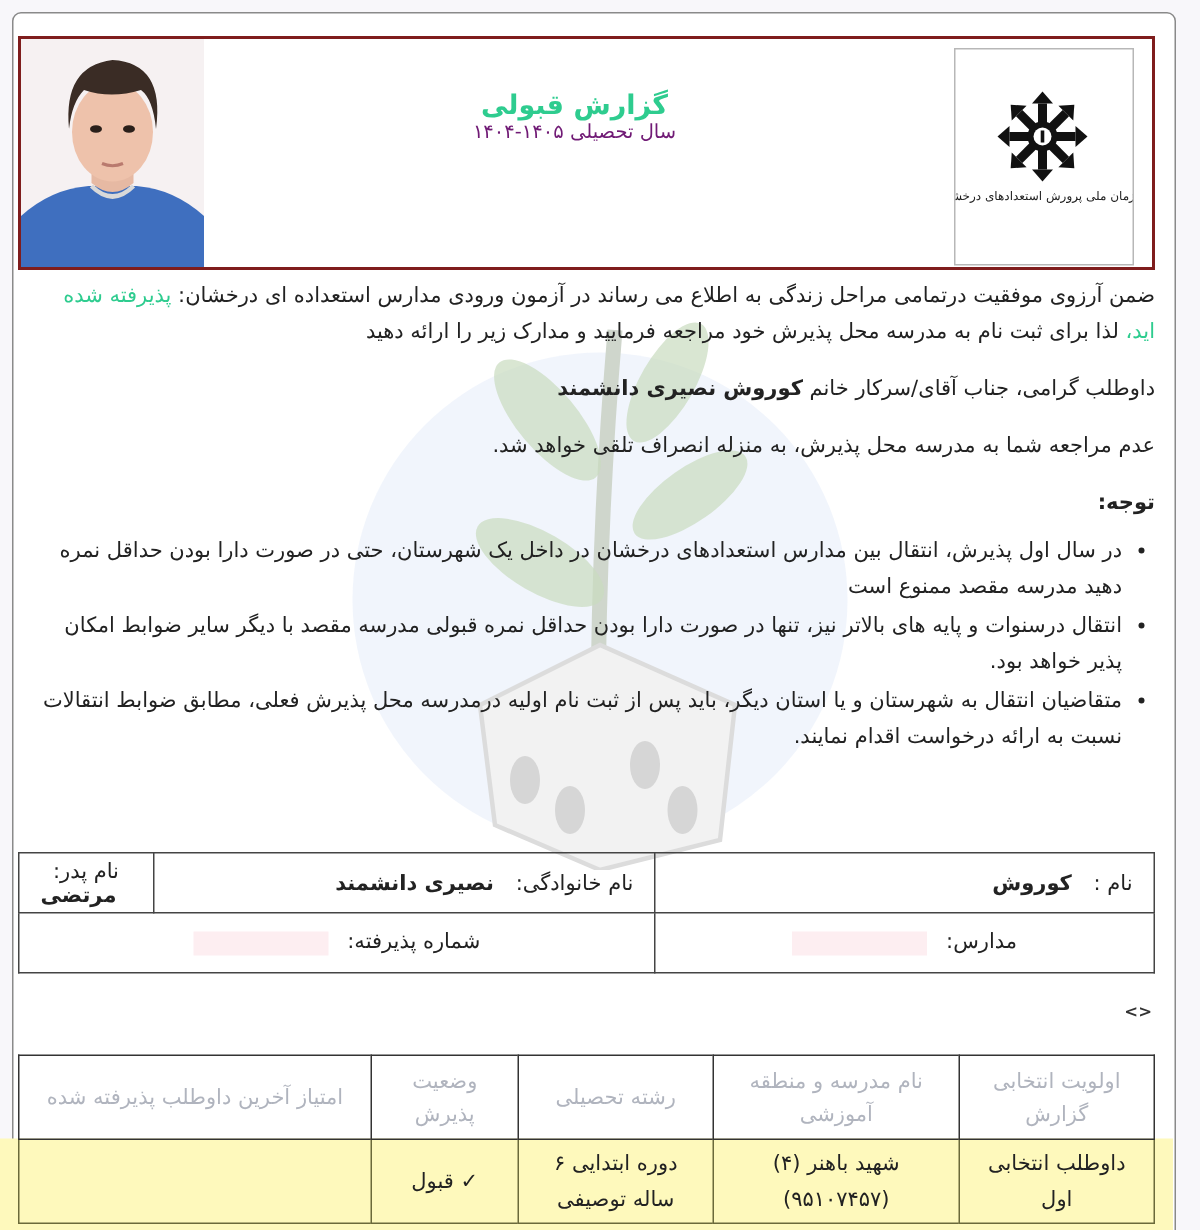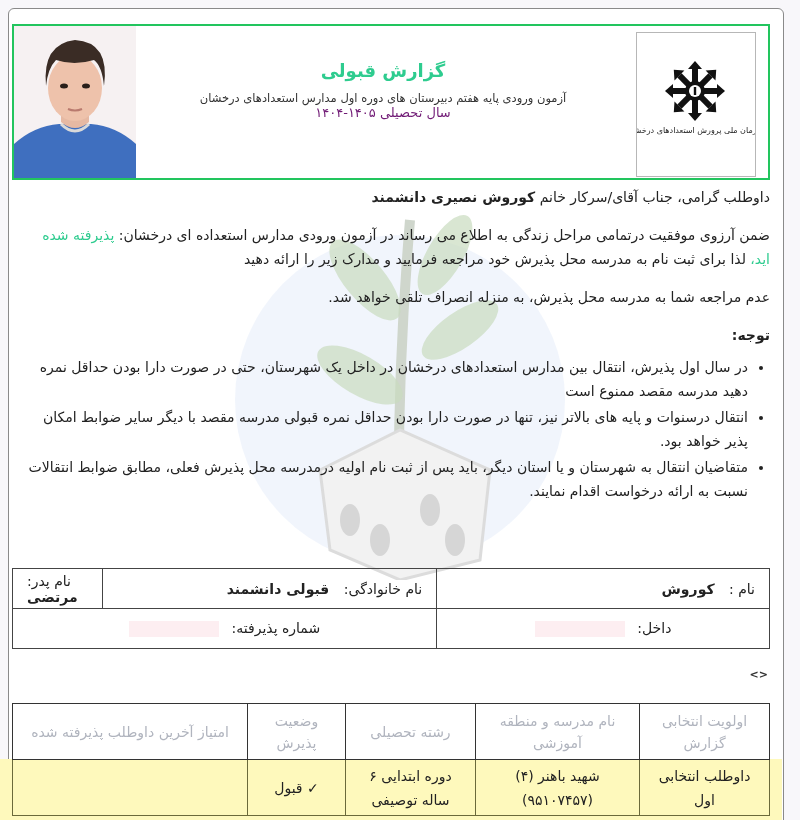--- a/index.html
+++ b/index.html
@@ -5,21 +5,21 @@
   * { box-sizing: border-box; margin: 0; padding: 0; }
   html, body { width: 800px; height: 820px; overflow: hidden; background: #f8f7fa; }
   body { font-family: "DejaVu Sans", sans-serif; color: #222; position: relative; }
   .page {
     position: absolute; left: 8px; top: 8px; width: 776px; height: 900px;
     background: #fff; border: 1px solid #8a8a8a; border-radius: 6px;
   }
   
   .header {
     position: absolute; left: 12px; top: 24px; width: 758px; height: 156px;
-    border: 2px solid #22c55e; background: #fff;
+    border: 2px solid #7f1d1d; background: #fff;
   }
   .photo {
     position: absolute; left: 0; top: 0; width: 122px; height: 152px;
     background: #f4f0f1; overflow: hidden;
   }
   .logo-box {
     position: absolute; right: 12px; top: 6px; width: 120px; height: 145px;
     border: 1px solid #b7b7b7; background: #fff;
   }
   .title-block { position: absolute; left: 124px; right: 140px; top: 0; height: 152px; text-align: center; }
@@ -76,21 +76,20 @@
       <ellipse cx="61" cy="62" rx="27" ry="33" fill="#eec2ab"></ellipse>
       <path d="M32 60 Q28 18 61 14 Q96 16 90 60 Q88 40 80 34 Q60 40 42 34 Q34 42 32 60 Z" fill="#3a2c25"></path>
       <ellipse cx="50" cy="60" rx="4" ry="2.5" fill="#2a1f1a"></ellipse>
       <ellipse cx="72" cy="60" rx="4" ry="2.5" fill="#2a1f1a"></ellipse>
       <path d="M54 83 Q61 86 68 83" stroke="#b97a6e" stroke-width="2" fill="none"></path>
     </svg>
   </div>
 
   <div class="title-block">
     <div class="title">گزارش قبولی</div>
-    <div class="subtitle">آزمون ورودی پایه هفتم دبیرستان های دوره اول مدارس استعدادهای درخشان</div>
     <div class="year">سال تحصیلی ۱۴۰۵-۱۴۰۴</div>
   </div>
 
   <div class="logo-box">
     <svg width="118" height="143" viewBox="0 0 118 143">
       <g transform="translate(58,58)" fill="#111">
         <g id="arm">
           <rect x="-3" y="-22" width="6" height="14"></rect>
           <polygon points="-7,-22 7,-22 0,-30"></polygon>
         </g>
@@ -140,53 +139,53 @@
   <ellipse cx="130" cy="175" rx="20" ry="48" fill="#c9dcbf" opacity="0.7" transform="rotate(-60 130 175)"></ellipse>
   <path d="M90 270 L170 230 L260 270 L250 360 L170 380 L100 350 Z" fill="#f2f2f2" stroke="#dcdcdc" stroke-width="3"></path>
   <ellipse cx="120" cy="320" rx="10" ry="16" fill="#d6d6d6"></ellipse>
   <ellipse cx="150" cy="340" rx="10" ry="16" fill="#d6d6d6"></ellipse>
   <ellipse cx="200" cy="310" rx="10" ry="16" fill="#d6d6d6"></ellipse>
   <ellipse cx="225" cy="340" rx="10" ry="16" fill="#d6d6d6"></ellipse>
 </svg>
 
 <div class="content">
   <p>
-    <span>داوطلب گرامی، جناب آقای/سرکار خانم </span><b>کوروش نصیری دانشمند</b>
+    <span>ضمن آرزوی موفقیت درتمامی مراحل زندگی به اطلاع می رساند در آزمون ورودی مدارس استعداده ای درخشان: </span><span class="green">پذیرفته شده اید،</span><span> لذا برای ثبت نام به مدرسه محل پذیرش خود مراجعه فرمایید و مدارک زیر را ارائه دهید</span>
   </p>
   <p>
-    <span>ضمن آرزوی موفقیت درتمامی مراحل زندگی به اطلاع می رساند در آزمون ورودی مدارس استعداده ای درخشان: </span><span class="green">پذیرفته شده اید،</span><span> لذا برای ثبت نام به مدرسه محل پذیرش خود مراجعه فرمایید و مدارک زیر را ارائه دهید</span>
+    <span>داوطلب گرامی، جناب آقای/سرکار خانم </span><b>کوروش نصیری دانشمند</b>
   </p>
   <p>عدم مراجعه شما به مدرسه محل پذیرش، به منزله انصراف تلقی خواهد شد.</p>
   <div class="note-title">توجه:</div>
   <ul class="notes">
     <li>در سال اول پذیرش، انتقال بین مدارس استعدادهای درخشان در داخل یک شهرستان، حتی در صورت دارا بودن حداقل نمره دهید مدرسه مقصد ممنوع است</li>
     <li>انتقال درسنوات و پایه های بالاتر نیز، تنها در صورت دارا بودن حداقل نمره قبولی مدرسه مقصد با دیگر سایر ضوابط امکان پذیر خواهد بود.</li>
     <li>متقاضیان انتقال به شهرستان و یا استان دیگر، باید پس از ثبت نام اولیه درمدرسه محل پذیرش فعلی، مطابق ضوابط انتقالات نسبت به ارائه درخواست اقدام نمایند.</li>
   </ul>
 </div>
 
 <table class="info-table">
   <tbody>
       <tr>
     <td style="width:178px">
       <span class="lbl">نام :</span>
       <span class="val">کوروش</span>
     </td>
     <td style="width:370px">
       <span class="lbl">نام خانوادگی:</span>
-      <span class="val">قبولی دانشمند</span>
-    </td>
-    <td style="text-align:left">
+      <span class="val">نصیری دانشمند</span>
+    </td>
+    <td style="text-align:center">
       <span class="lbl">نام پدر:</span>
       <span class="val">مرتضی</span>
     </td>
   </tr>
   <tr>
     <td colspan="1" style="text-align:center; width:362px;">
-      <span class="lbl">داخل:</span>
+      <span class="lbl">مدارس:</span>
       <span class="redact"></span>
     </td>
     <td colspan="2" style="text-align:center">
       <span class="lbl">شماره پذیرفته:</span>
       <span class="redact"></span>
     </td>
   </tr>
 </tbody>
   </table>
 

